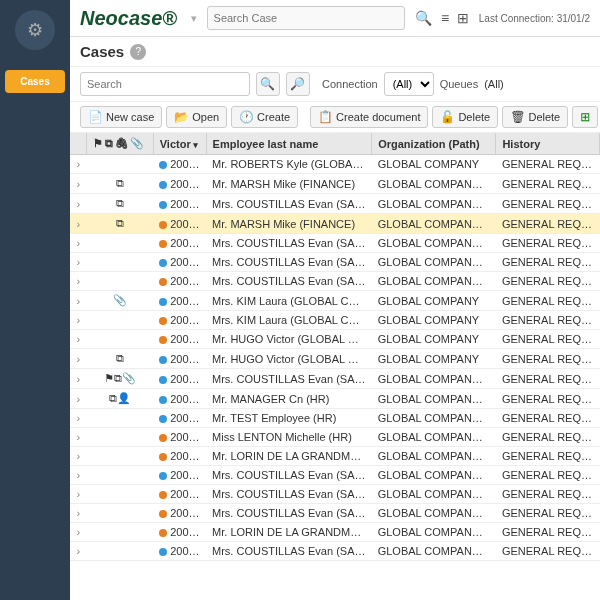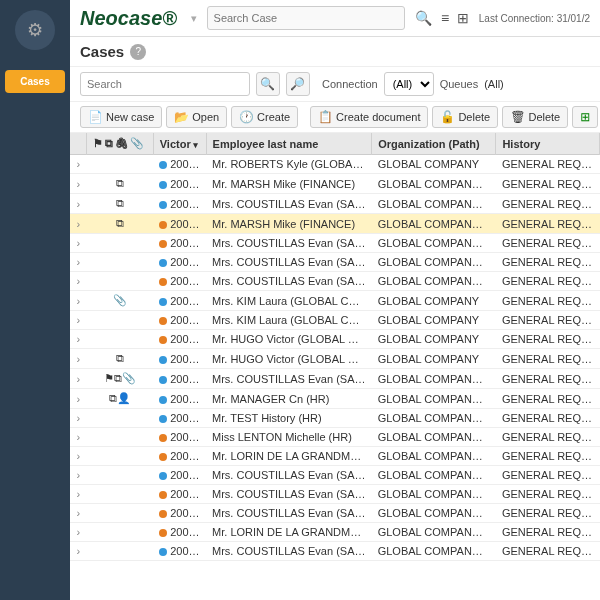--- a/index.html
+++ b/index.html
@@ -493,21 +493,21 @@
     <td class="name-col" style="max-width:160px;overflow:hidden;text-overflow:ellipsis;">Mr. MANAGER Cn (HR)</td>
     <td class="org-col" style="max-width:120px;overflow:hidden;text-overflow:ellipsis;">GLOBAL COMPANY / ...</td>
     <td class="process-col" style="max-width:100px;overflow:hidden;text-overflow:ellipsis;">GENERAL REQUE</td>
   </tr>
           <tr>
     <td class="expand-col">›</td>
     <td class="icons-col" style="font-size:11px;"></td>
     <td class="number-col">
       <span class="status-dot dot-blue"></span>20001624
     </td>
-    <td class="name-col" style="max-width:160px;overflow:hidden;text-overflow:ellipsis;">Mr. TEST History (HR)</td>
+    <td class="name-col" style="max-width:160px;overflow:hidden;text-overflow:ellipsis;">Mr. TEST Employee (HR)</td>
     <td class="org-col" style="max-width:120px;overflow:hidden;text-overflow:ellipsis;">GLOBAL COMPANY / ...</td>
     <td class="process-col" style="max-width:100px;overflow:hidden;text-overflow:ellipsis;">GENERAL REQUE</td>
   </tr>
           <tr>
     <td class="expand-col">›</td>
     <td class="icons-col" style="font-size:11px;"></td>
     <td class="number-col">
       <span class="status-dot dot-orange"></span>20001623
     </td>
     <td class="name-col" style="max-width:160px;overflow:hidden;text-overflow:ellipsis;">Miss LENTON Michelle (HR)</td>

